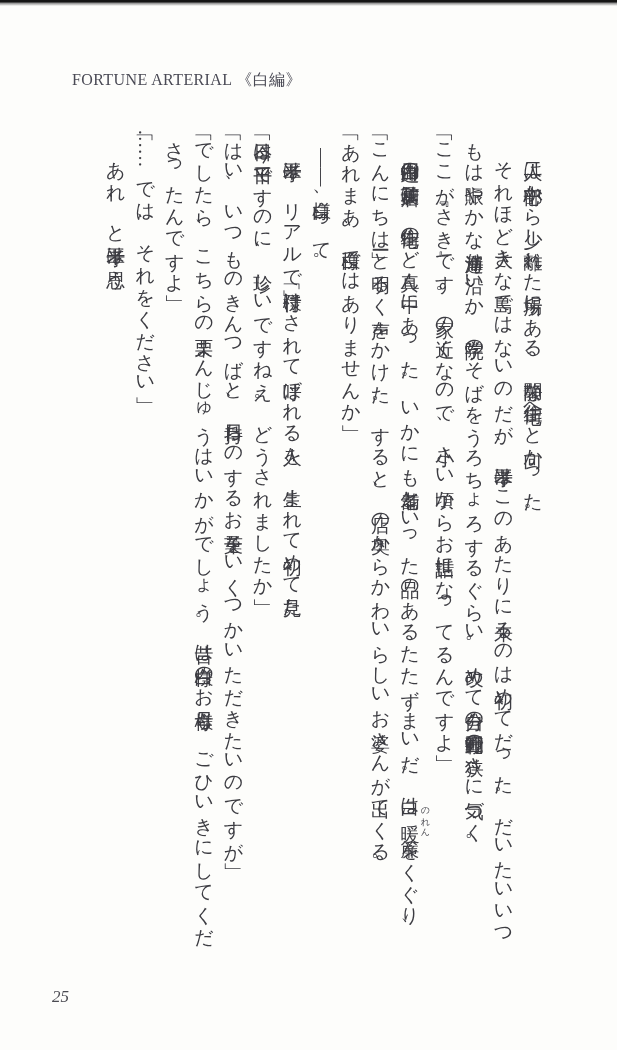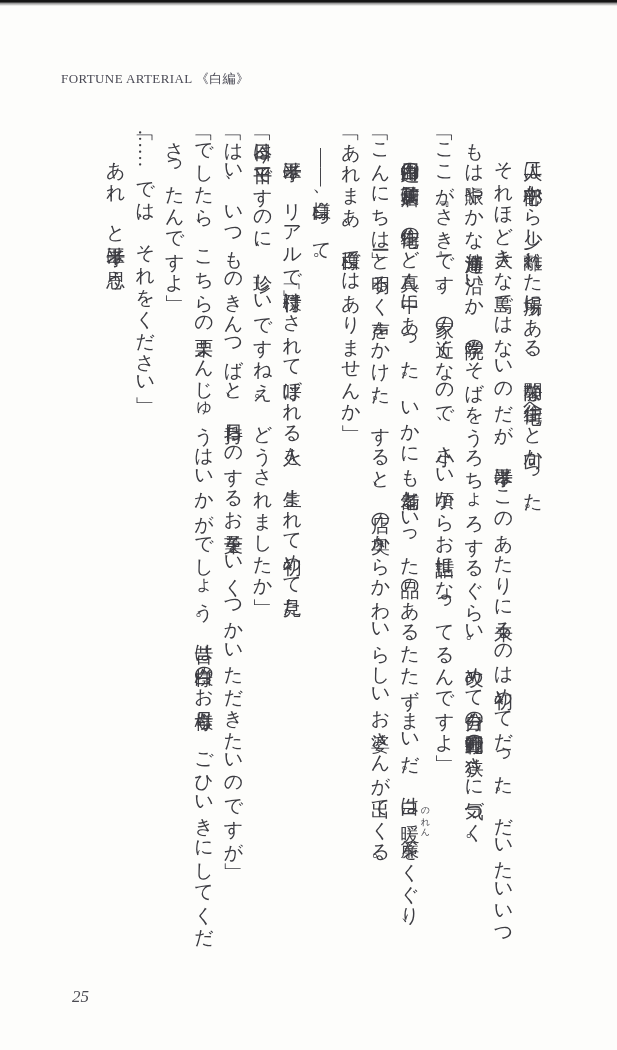--- a/index.html
+++ b/index.html
@@ -20,23 +20,23 @@
     background: #fdfdfb;
   }
   .scan-top-edge {
     position: absolute;
     top: 0; left: 0; right: 0;
     height: 6px;
     background: linear-gradient(#141414 0 2px, #8a8a8a 3px, #fdfdfb 6px);
   }
   .running-header {
     position: absolute;
-    left: 61px;
+    left: 72px;
     top: 70px;
-    font-size: 13px;
+    font-size: 16px;
     letter-spacing: 0.4px;
     color: #4a4a55;
     white-space: nowrap;
   }
   .text-block {
     position: absolute;
     top: 129px;
     right: 69px;
     height: 812px;
     writing-mode: vertical-rl;
@@ -62,21 +62,20 @@
     letter-spacing: 0;
     color: #4a4a50;
   }
   .page-number {
     position: absolute;
     left: 52px;
     top: 987px;
     font-size: 17px;
     font-style: italic;
     color: #4b4b52;
-    margin-left: 20px;
   }
 </style>
 </head>
 <body>
 
 <div class="page">
   <div class="scan-top-edge"></div>
 
   <div class="running-header">FORTUNE ARTERIAL 《白編》</div>
 

